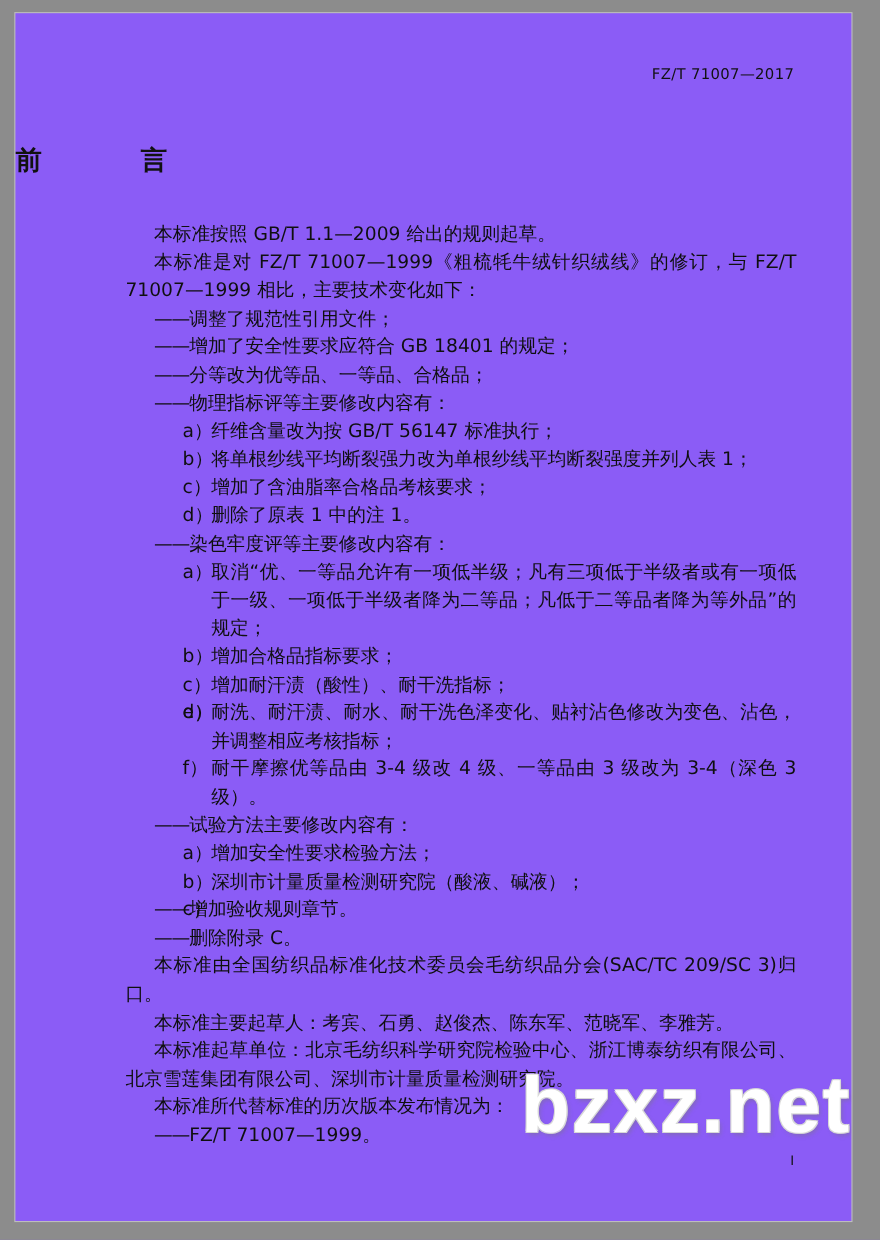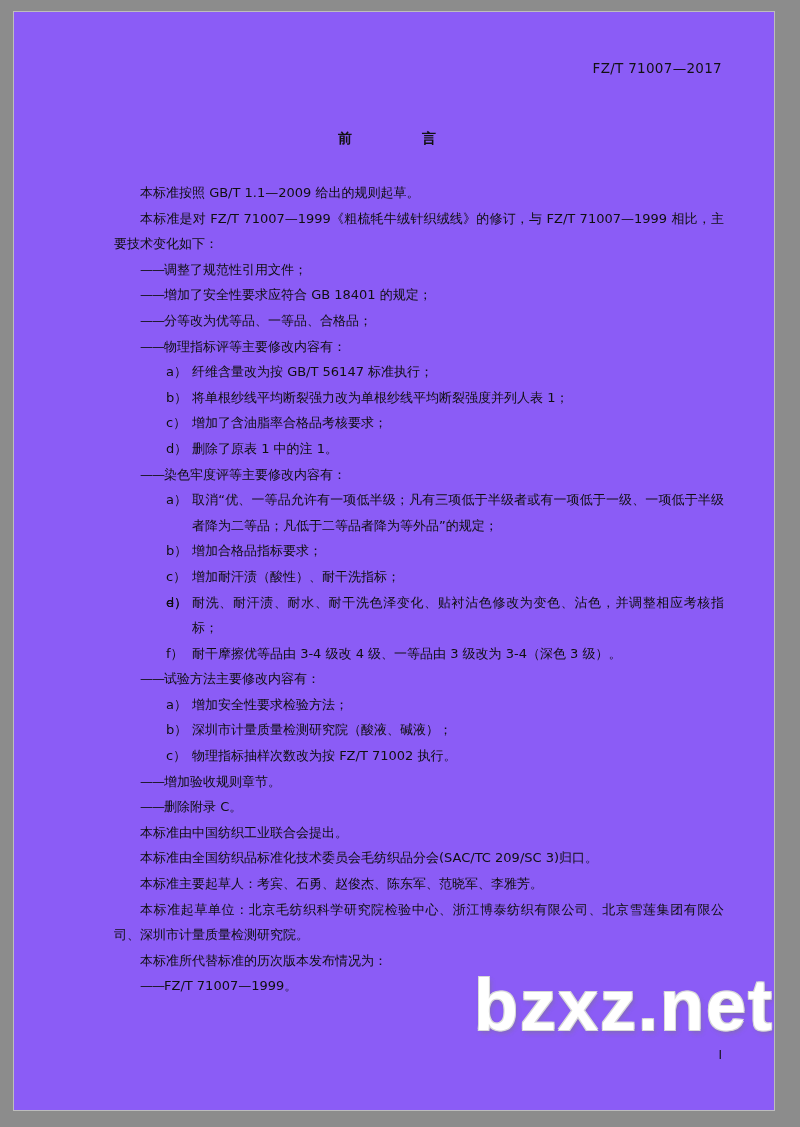--- a/index.html
+++ b/index.html
@@ -29,33 +29,32 @@
     font-size: 13.5px;
     letter-spacing: 0.3px;
     color: #111;
     font-family: "DejaVu Sans", "Liberation Sans", sans-serif;
   }
   .doc-title {
     position: absolute;
     top: 118px;
     left: 0;
     width: 100%;
-    text-align: center;
-    font-size: 14px;
+    font-size: 24px;
     font-weight: bold;
     letter-spacing: 14px;
     color: #111;
     font-family: "DejaVu Sans", "Liberation Sans", sans-serif;
   }
   .body-text {
     position: absolute;
     left: 100px;
-    top: 168px;
+    top: 189px;
     width: 610px;
-    font-size: 13px;
+    font-size: 17px;
     line-height: 25.6px;
     color: #0f0f0f;
     text-align: justify;
   }
   .p {
     margin: 0;
     text-indent: 26px;
   }
   .dash {
     margin: 0;
@@ -132,26 +131,25 @@
     <p class="alpha"><span class="mk">b）</span><span>增加合格品指标要求；</span></p>
     <p class="alpha"><span class="mk">c）</span><span>增加耐汗渍（酸性）、耐干洗指标；</span></p>
     <p class="alpha"><span class="mk">d）</span></p>
     <p class="alpha"><span class="mk">e）</span><span>耐洗、耐汗渍、耐水、耐干洗色泽变化、贴衬沾色修改为变色、沾色，并调整相应考核指标；</span></p>
     <p class="alpha"><span class="mk">f）</span><span>耐干摩擦优等品由 3-4 级改 4 级、一等品由 3 级改为 3-4（深色 3 级）。</span></p>
 
     <p class="dash"><span class="lead">——</span><span>试验方法主要修改内容有：</span></p>
 
     <p class="alpha"><span class="mk">a）</span><span>增加安全性要求检验方法；</span></p>
     <p class="alpha"><span class="mk">b）</span><span>深圳市计量质量检测研究院（酸液、碱液）；</span></p>
-    <p class="alpha"><span class="mk">c）</span><span>物理指标抽样次数改为按 FZ/T 71002 执行。</span></p>
+    <p class="alpha"><span class="mk">c）</span></p>
 
     <p class="dash"><span class="lead">——</span><span>增加验收规则章节。</span></p>
     <p class="dash"><span class="lead">——</span><span>删除附录 C。</span></p>
 
-    <p class="p">本标准由中国纺织工业联合会提出。</p>
     <p class="p">本标准由全国纺织品标准化技术委员会毛纺织品分会(SAC/TC 209/SC 3)归口。</p>
     <p class="p">本标准主要起草人：考宾、石勇、赵俊杰、陈东军、范晓军、李雅芳。</p>
     <p class="p">本标准起草单位：北京毛纺织科学研究院检验中心、浙江博泰纺织有限公司、北京雪莲集团有限公司、深圳市计量质量检测研究院。</p>
     <p class="p">本标准所代替标准的历次版本发布情况为：</p>
 
     <p class="dash"><span class="lead">——</span><span>FZ/T 71007—1999。</span></p>
 
   </div>
 
   <div class="watermark">bzxz.net</div>

